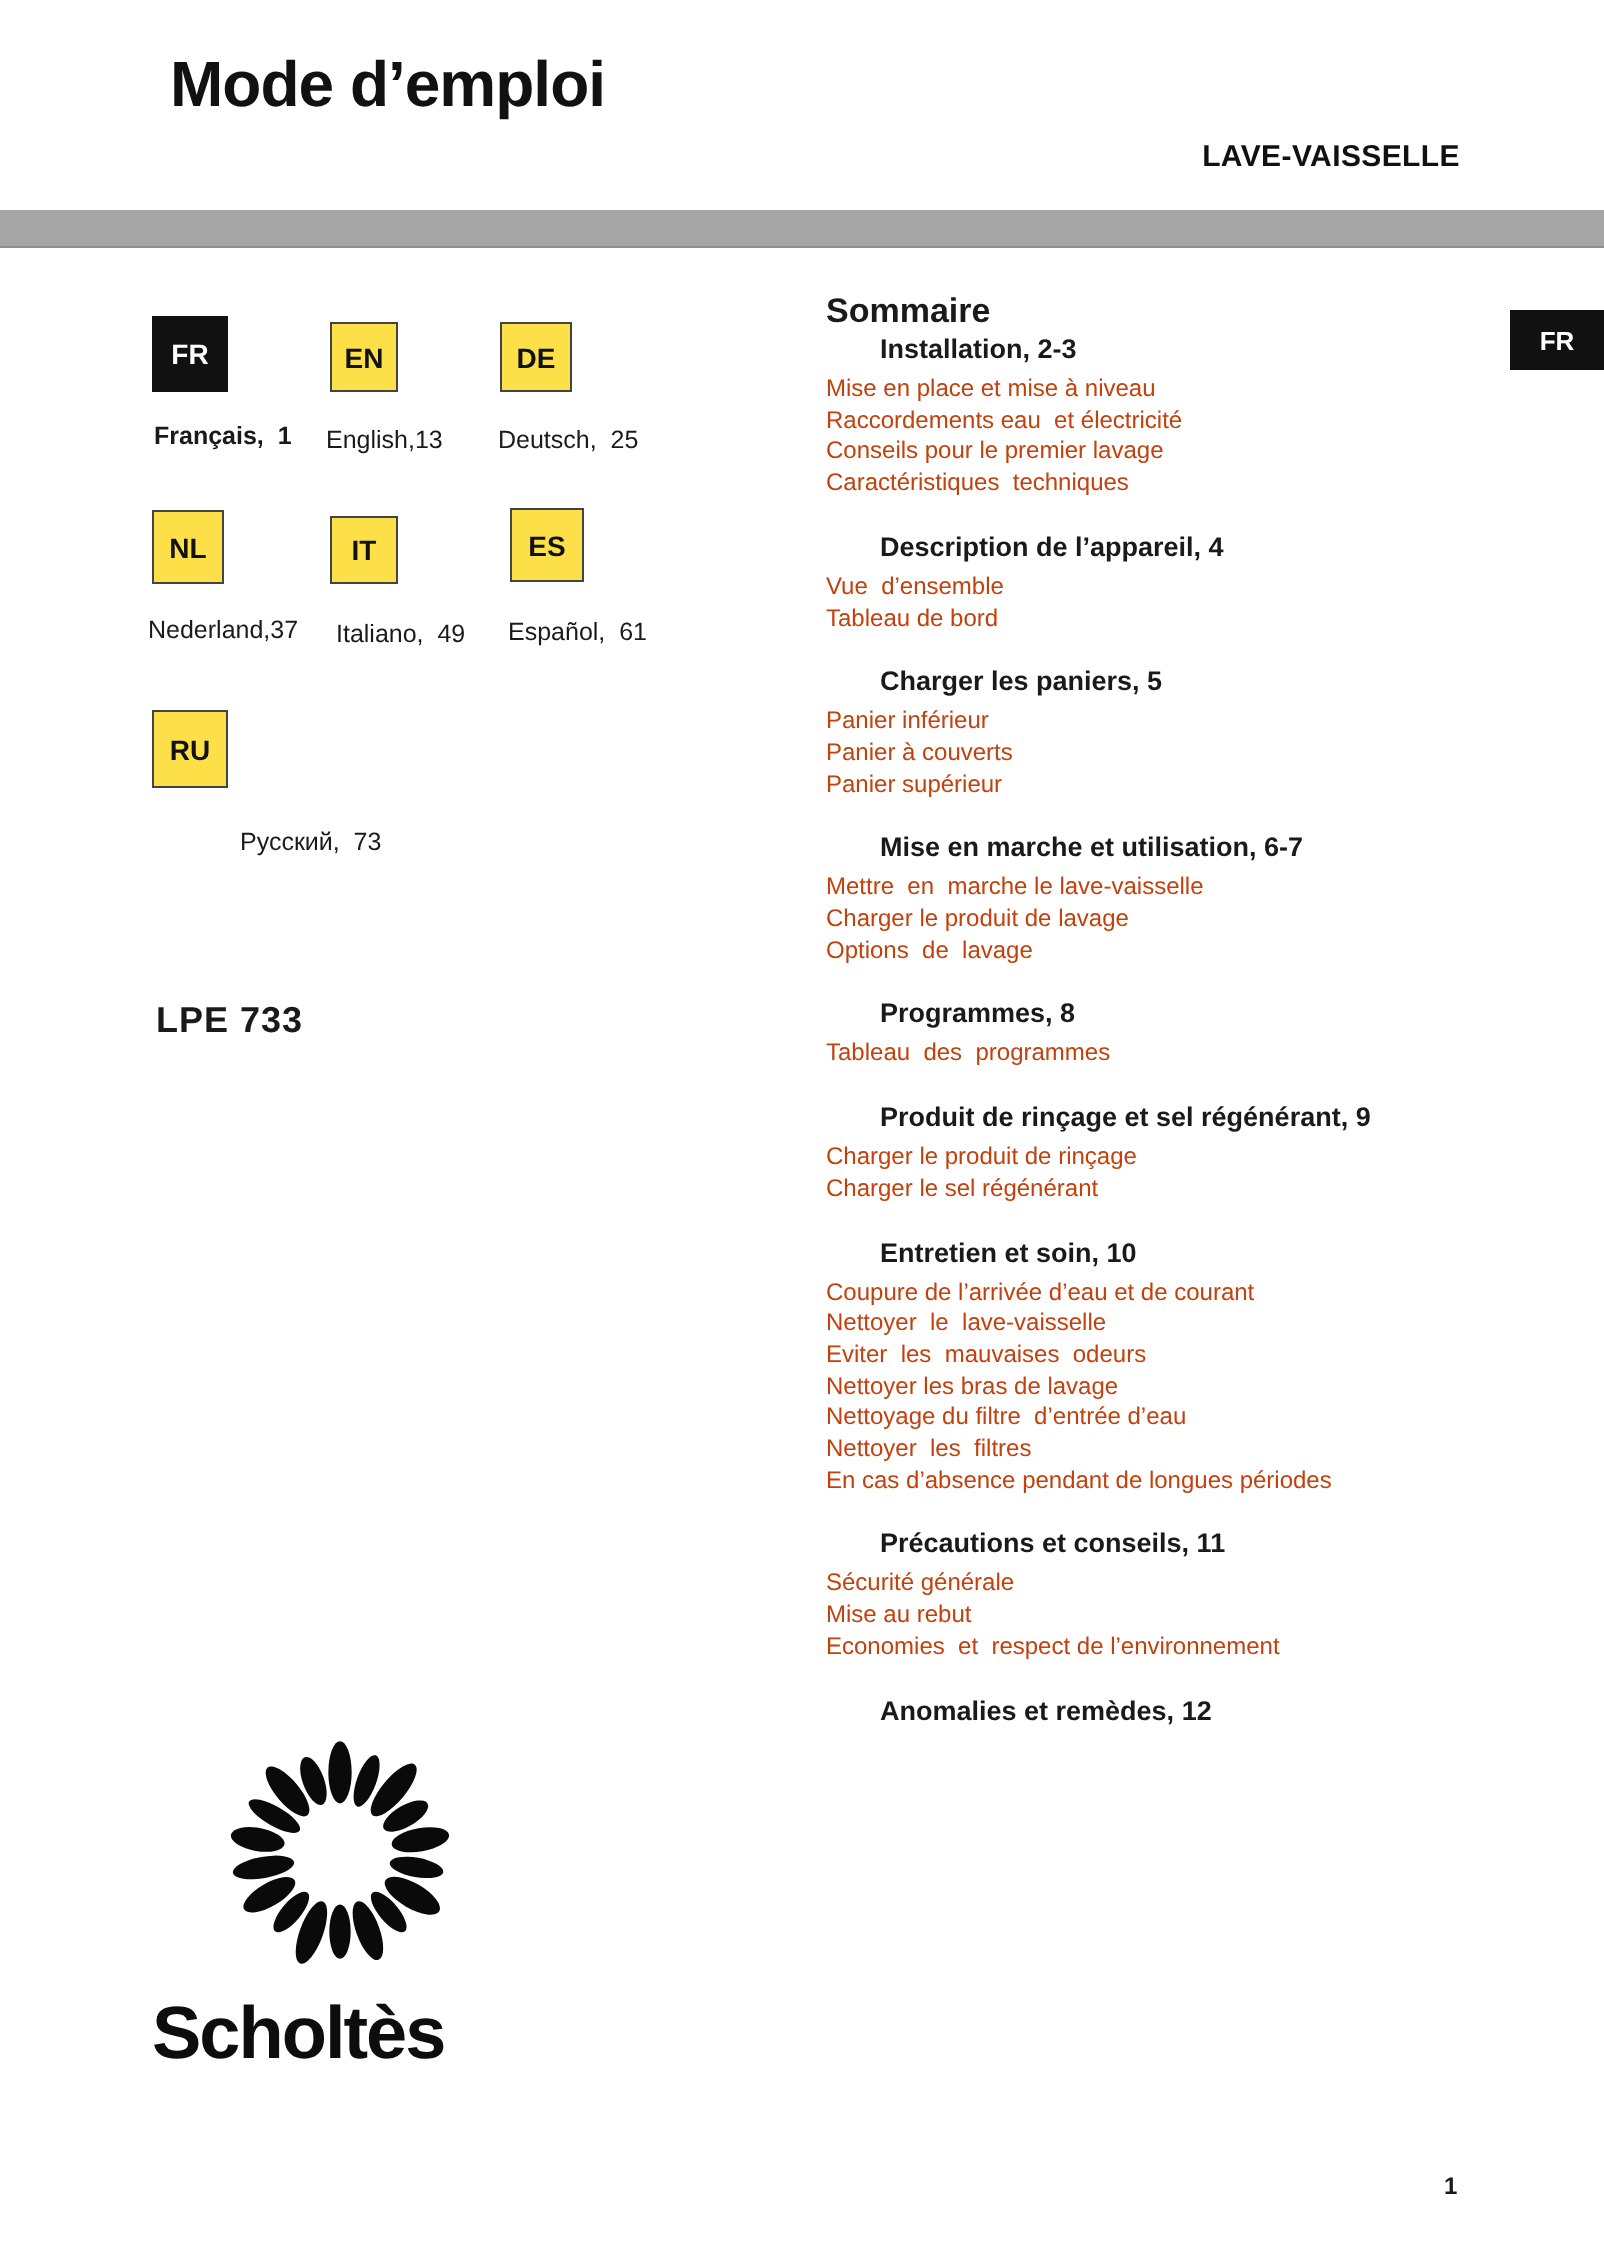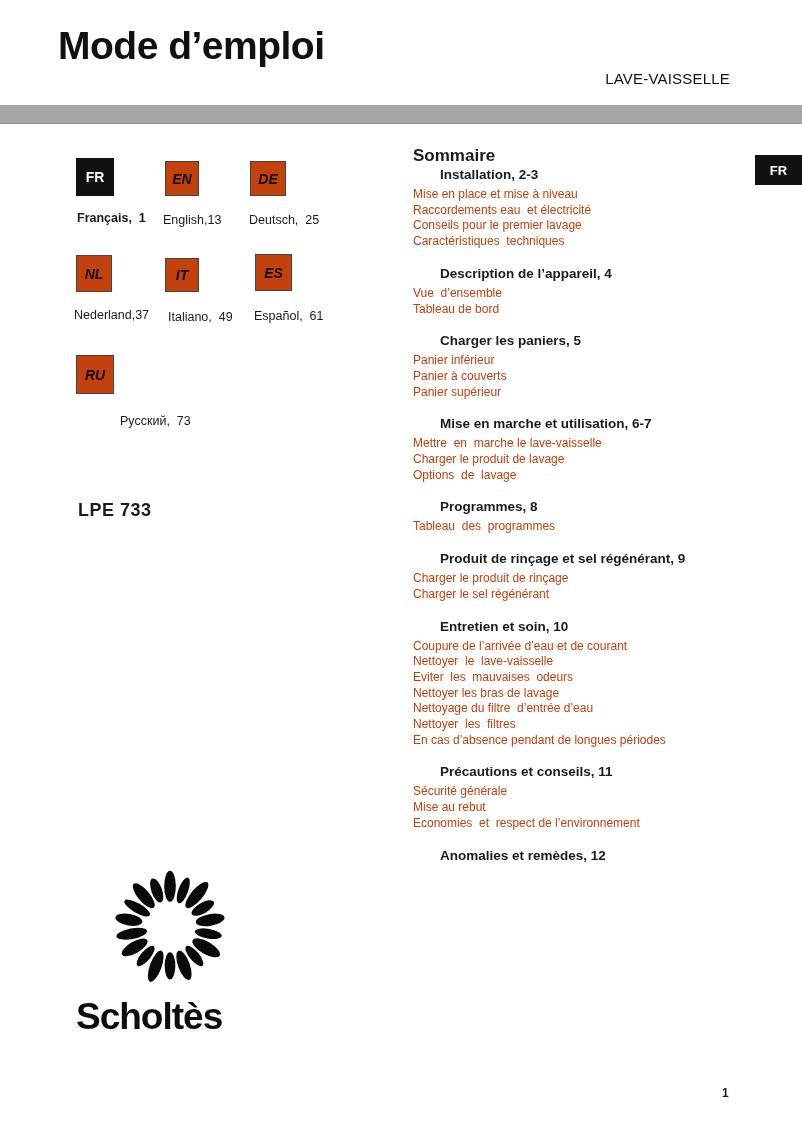--- a/index.html
+++ b/index.html
@@ -3,41 +3,41 @@
 <meta charset="utf-8">
 <style>
   * { margin:0; padding:0; box-sizing:border-box; }
   html,body { background:#e8e8e8; }
   body { font-family:"Liberation Sans", sans-serif; color:#1a1a1a; }
   .page {
     position:relative; width:802px; height:1134px; background:#ffffff;
     margin:0 auto; overflow:hidden;
   }
   .doc-title {
-    position:absolute; left:58px; top:24px;
-    font-size:39px; font-weight:bold; letter-spacing:-0.5px; color:#111;
+    position:absolute; left:85px; top:24px;
+    font-size:32px; font-weight:bold; letter-spacing:-0.5px; color:#111;
   }
   .doc-subtitle {
     position:absolute; right:72px; top:70px;
-    font-size:15px; font-weight:normal; color:#111; letter-spacing:0.2px;
+    font-size:15px; font-weight:bold; color:#111; letter-spacing:0.2px;
   }
   .graybar {
     position:absolute; left:0; top:105px; width:802px; height:19px;
     background:#a6a6a6; border-bottom:1px solid #8f8f8f;
   }
   .fr-tab {
     position:absolute; right:0; top:155px; width:47px; height:30px;
     background:#111; color:#fff; font-weight:bold; font-size:13px;
     display:flex; align-items:center; justify-content:center;
   }
   .lang-box {
     position:absolute; display:flex; align-items:center; justify-content:center;
     font-weight:bold; font-size:14px;
   }
-  .lang-box.outline { border:1px solid #444; background:#c2410c; color:#111;font-style:italic; }
+  .lang-box.outline { border:1px solid #444; background:#fde047; color:#111; }
   .lang-box.filled  { background:#111; color:#fff; }
   .lang-label { position:absolute; font-size:12.5px; white-space:pre; color:#1a1a1a; }
   .lang-label.bold { font-weight:bold; }
   .model {
     position:absolute; left:78px; top:500px;
     font-size:18px; font-weight:bold; letter-spacing:0.5px;
   }
   .sunburst { position:absolute; left:102px; top:858px; }
   .brand {
     position:absolute; left:76px; top:996px;

